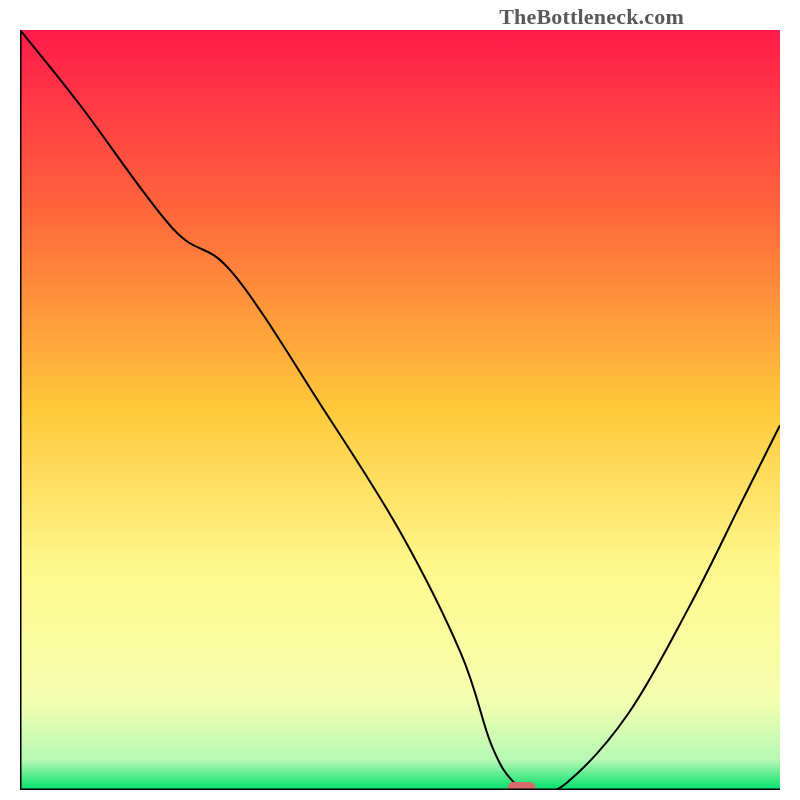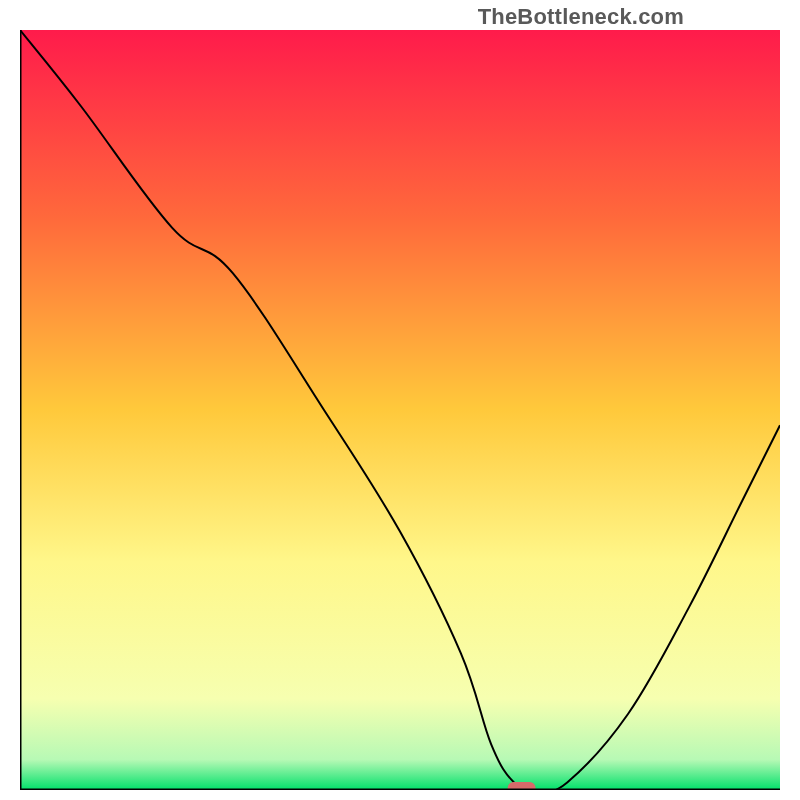--- a/index.html
+++ b/index.html
@@ -9,20 +9,21 @@
     height: 800px;
     background: #ffffff;
     font-family: Arial, Helvetica, sans-serif;
     overflow: hidden;
   }
   .frame {
     position: relative;
     width: 694px;
     height: 800px;
     box-sizing: border-box;
+    font-family: Liberation Serif, serif;
   }
   .watermark {
     position: absolute;
     top: 4px;
     right: 10px;
     font-size: 22px;
     font-weight: 600;
     color: #595959;
     letter-spacing: 0.2px;
     pointer-events: none;

